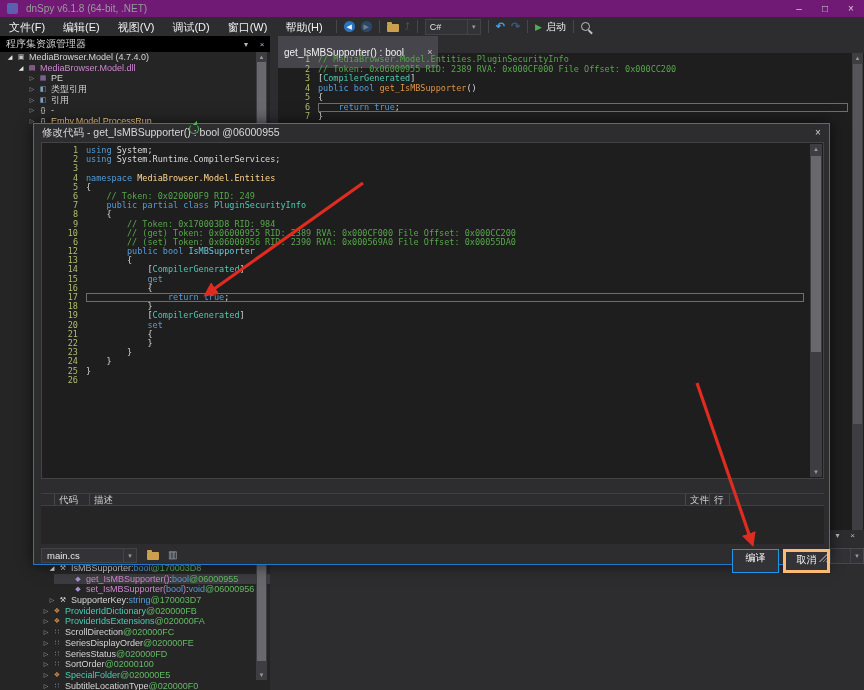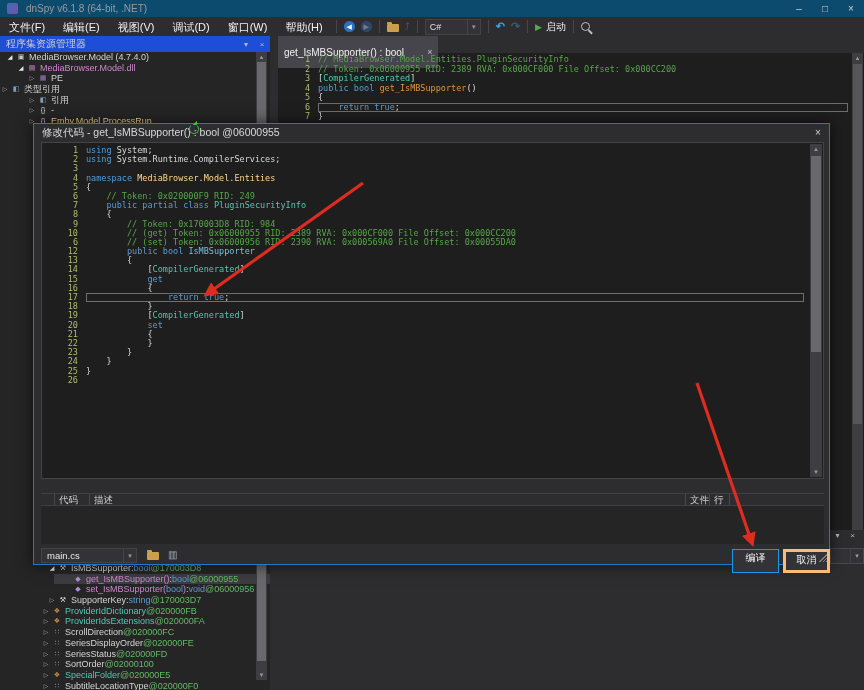--- a/index.html
+++ b/index.html
@@ -1,20 +1,20 @@
 <!DOCTYPE html>
 <html><head>
 <meta charset="utf-8">
 <style>
   html,body{margin:0;padding:0;width:864px;height:690px;overflow:hidden;background:#2d2d30;
     font-family:"Liberation Sans",sans-serif;-webkit-font-smoothing:antialiased;}
   #stage{position:absolute;inset:0;width:864px;height:690px;}
 
   
-  #titlebar{position:absolute;left:0;top:0;width:864px;height:17px;background:#0c4a6e;display:flex;align-items:center;}
+  #titlebar{position:absolute;left:0;top:0;width:864px;height:17px;background:#701a75;display:flex;align-items:center;}
   #appicon{width:11px;height:11px;margin:0 8px 0 7px;border-radius:2px;
     background:linear-gradient(135deg,#3d6fb4,#7a4fa8);}
   #wintitle{font-size:10px;color:#9a9a9a;}
   #wincontrols{margin-left:auto;display:flex;align-items:center;}
   .winbtn{width:26px;height:17px;color:#d0d0d0;font-size:10px;text-align:center;line-height:17px;}
 
   
   #menubar{position:absolute;left:0;top:17px;width:864px;height:19px;background:#2d2d30;display:flex;align-items:center;}
   .menu-item{font-size:11px;color:#f1f1f1;padding:0 9px;line-height:19px;}
   .tsep{width:1px;height:13px;background:#46464c;margin:0 4px;}
@@ -30,21 +30,21 @@
   .combo-arrow{width:12px;text-align:center;color:#9a9a9a;font-size:7px;border-left:1px solid #434346;align-self:stretch;line-height:13px;}
   .ic-undo{color:#3b9eea;font-size:11px;font-weight:bold;}
   .ic-redo{color:#3b9eea;font-size:11px;font-weight:bold;}
   .ic-play{color:#4cae4c;font-size:9px;}
   #start-label{font-size:10px;color:#f1f1f1;margin-left:4px;}
   .ic-search{width:7px;height:7px;border:1px solid #c0c0c0;border-radius:50%;position:relative;margin-right:3px;}
   .ic-search::after{content:"";position:absolute;width:5px;height:1.5px;background:#c0c0c0;transform:rotate(45deg);right:-4px;bottom:-2px;}
 
   
   #leftpanel{position:absolute;left:0;top:36px;width:270px;height:654px;background:#252526;}
-  #lp-header{position:absolute;left:0;top:0;width:270px;height:16px;background:#1d4ed8;display:flex;align-items:center;justify-content:flex-end;}
+  #lp-header{position:absolute;left:0;top:0;width:270px;height:16px;background:#000000;display:flex;align-items:center;justify-content:flex-end;}
   #lp-title{font-size:10px;color:#cfcfcf;padding-left:6px;flex:1;}
   .lp-hbtn{width:16px;color:#b8b8b8;font-size:8px;text-align:center;}
   .tree{position:absolute;left:0;font-size:9px;color:#d4d4d4;width:284px;}
   #tree-top{top:16px;}
   #tree-bottom{top:527px;}
   .tree-row{height:10.7px;line-height:10.7px;display:flex;align-items:center;white-space:nowrap;}
   .tree-row.selected{background:linear-gradient(90deg,transparent 54px,#3c3c41 54px);}
   .exp{width:10px;display:inline-block;text-align:center;font-size:6px;color:#a8a8a8;flex:none;}
   .exp.open{color:#e8e8e8;}
   .tico{width:12px;display:inline-block;text-align:center;font-size:7px;flex:none;margin-right:2px;}
@@ -197,21 +197,21 @@
         <div class="tree-row" style="padding-left: 16px;">
           <span class="exp open">◢</span>
           <span class="tico ic-module">▤</span>
           <span class="c-mg">MediaBrowser.Model.dll</span>
         </div>
         <div class="tree-row" style="padding-left: 27px;">
           <span class="exp">▷</span>
           <span class="tico ic-pe">▦</span>
           <span class="c-w">PE</span>
         </div>
-        <div class="tree-row" style="">
+        <div class="tree-row" style="padding-left: 27px;">
           <span class="exp">▷</span>
           <span class="tico ic-ref">◧</span>
           <span class="c-w">类型引用</span>
         </div>
         <div class="tree-row" style="padding-left: 27px;">
           <span class="exp">▷</span>
           <span class="tico ic-ref">◧</span>
           <span class="c-w">引用</span>
         </div>
         <div class="tree-row" style="padding-left: 27px;">

